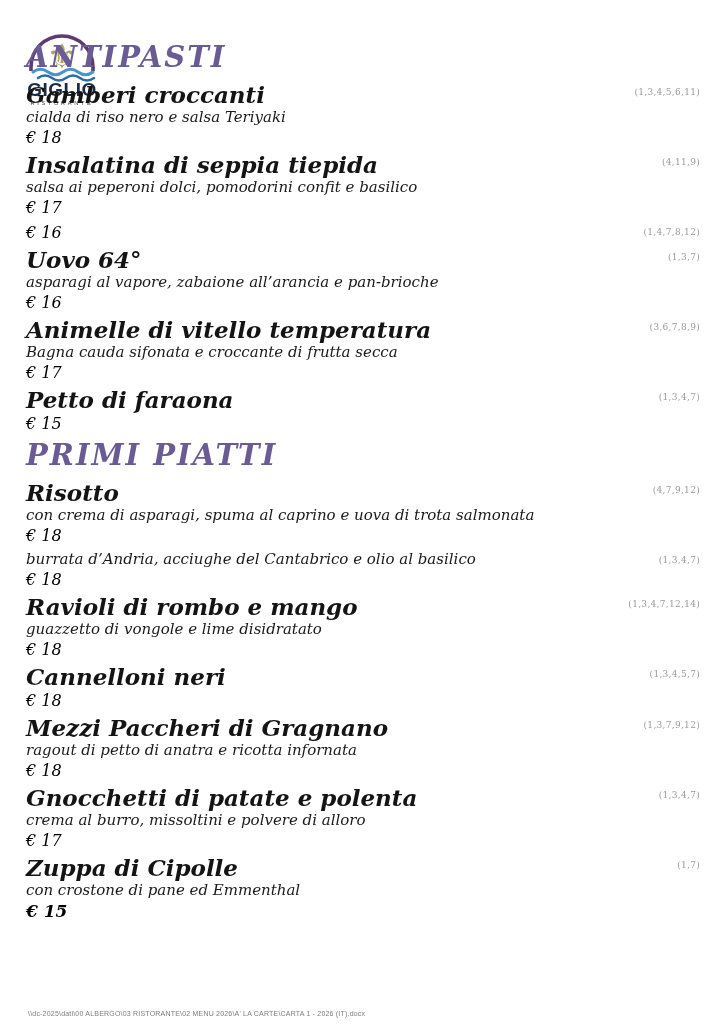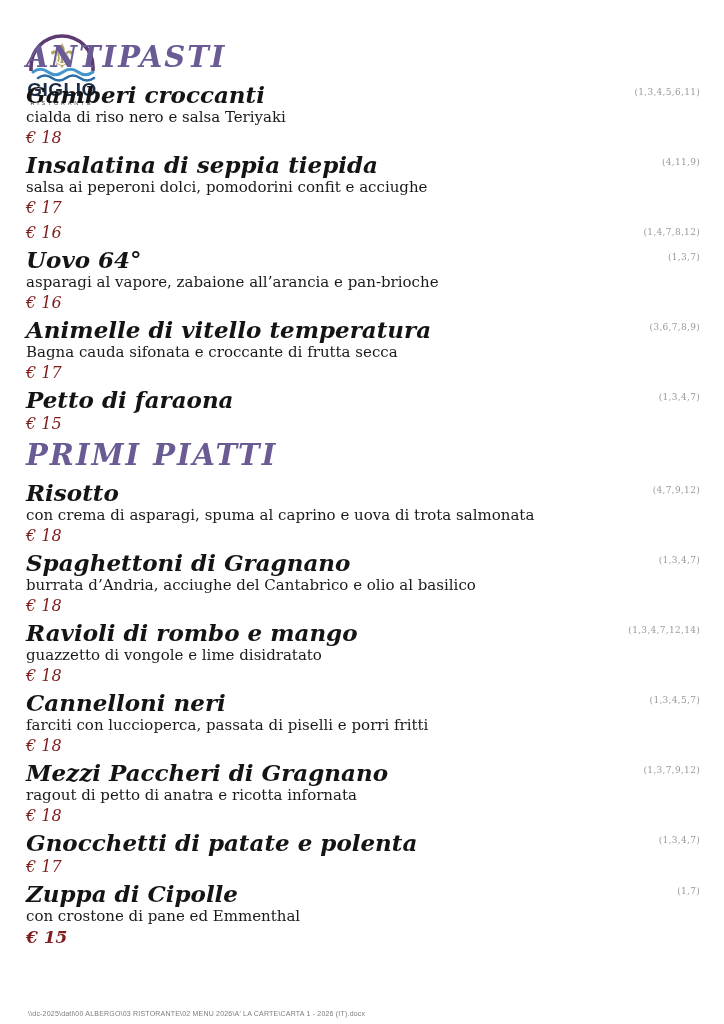--- a/index.html
+++ b/index.html
@@ -41,28 +41,29 @@
   .dish-name {
     font-size: 23px;
     font-style: italic;
     font-weight: bold;
     color: #141414;
     margin: 0;
     line-height: 26px;
   }
   .dish-desc {
     font-size: 15px;
+    font-style: italic;
     color: #1a1a1a;
     margin: 0;
     line-height: 19px;
   }
   .dish-price {
     font-size: 16px;
     font-style: italic;
-    color: #7f1d1d;
+    color: #000000;
     margin: 0;
     line-height: 22px;
   }
   .dish-price.bold { font-weight: bold; font-size: 17px; }
   .dish-allergens {
     position: absolute;
     top: 5px;
     right: -2px;
     font-size: 9px;
     color: #9a9a9a;
@@ -106,21 +107,21 @@
     <div class="dishes">
   <article class="dish">
     <h2 class="dish-name">Gamberi croccanti</h2>
     <p class="dish-desc">cialda di riso nero e salsa Teriyaki</p>
     <p class="dish-price">€ 18</p>
     <span class="dish-allergens">(1,3,4,5,6,11)</span>
   </article>
 
   <article class="dish">
     <h2 class="dish-name">Insalatina di seppia tiepida</h2>
-    <p class="dish-desc">salsa ai peperoni dolci, pomodorini confit e acciughe</p>
+    <p class="dish-desc">salsa ai peperoni dolci, pomodorini confit e basilico</p>
     <p class="dish-price">€ 17</p>
     <span class="dish-allergens">(4,11,9)</span>
   </article>
 
   <article class="dish">
     <p class="dish-price">€ 16</p>
     <span class="dish-allergens">(1,4,7,8,12)</span>
   </article>
 
   <article class="dish">
@@ -149,49 +150,48 @@
     <h1 class="section-title">PRIMI PIATTI</h1>
     <div class="dishes">
   <article class="dish">
     <h2 class="dish-name">Risotto</h2>
     <p class="dish-desc">con crema di asparagi, spuma al caprino e uova di trota salmonata</p>
     <p class="dish-price">€ 18</p>
     <span class="dish-allergens">(4,7,9,12)</span>
   </article>
 
   <article class="dish">
-    <h2 class="dish-name">Spaghettoni di Gragnano</h2>
     <p class="dish-desc">burrata d’Andria, acciughe del Cantabrico e olio al basilico</p>
     <p class="dish-price">€ 18</p>
     <span class="dish-allergens">(1,3,4,7)</span>
   </article>
 
   <article class="dish">
     <h2 class="dish-name">Ravioli di rombo e mango</h2>
     <p class="dish-desc">guazzetto di vongole e lime disidratato</p>
     <p class="dish-price">€ 18</p>
     <span class="dish-allergens">(1,3,4,7,12,14)</span>
   </article>
 
   <article class="dish">
     <h2 class="dish-name">Cannelloni neri</h2>
-    <p class="dish-desc">farciti con luccioperca, passata di piselli e porri fritti</p>
     <p class="dish-price">€ 18</p>
     <span class="dish-allergens">(1,3,4,5,7)</span>
   </article>
 
   <article class="dish">
     <h2 class="dish-name">Mezzi Paccheri di Gragnano</h2>
     <p class="dish-desc">ragout di petto di anatra e ricotta infornata</p>
     <p class="dish-price">€ 18</p>
     <span class="dish-allergens">(1,3,7,9,12)</span>
   </article>
 
   <article class="dish">
     <h2 class="dish-name">Gnocchetti di patate e polenta</h2>
+    <p class="dish-desc">crema al burro, missoltini e polvere di alloro</p>
     <p class="dish-price">€ 17</p>
     <span class="dish-allergens">(1,3,4,7)</span>
   </article>
 
   <article class="dish">
     <h2 class="dish-name">Zuppa di Cipolle</h2>
     <p class="dish-desc">con crostone di pane ed Emmenthal</p>
     <p class="dish-price bold">€ 15</p>
     <span class="dish-allergens">(1,7)</span>
   </article>

